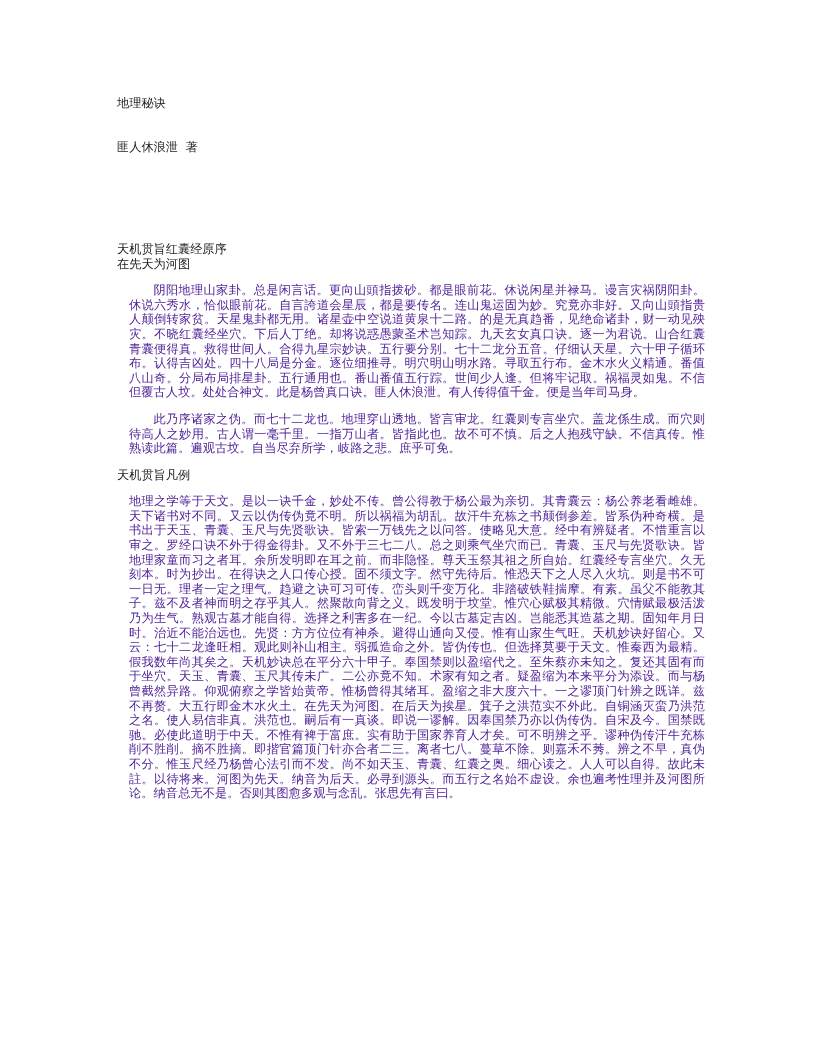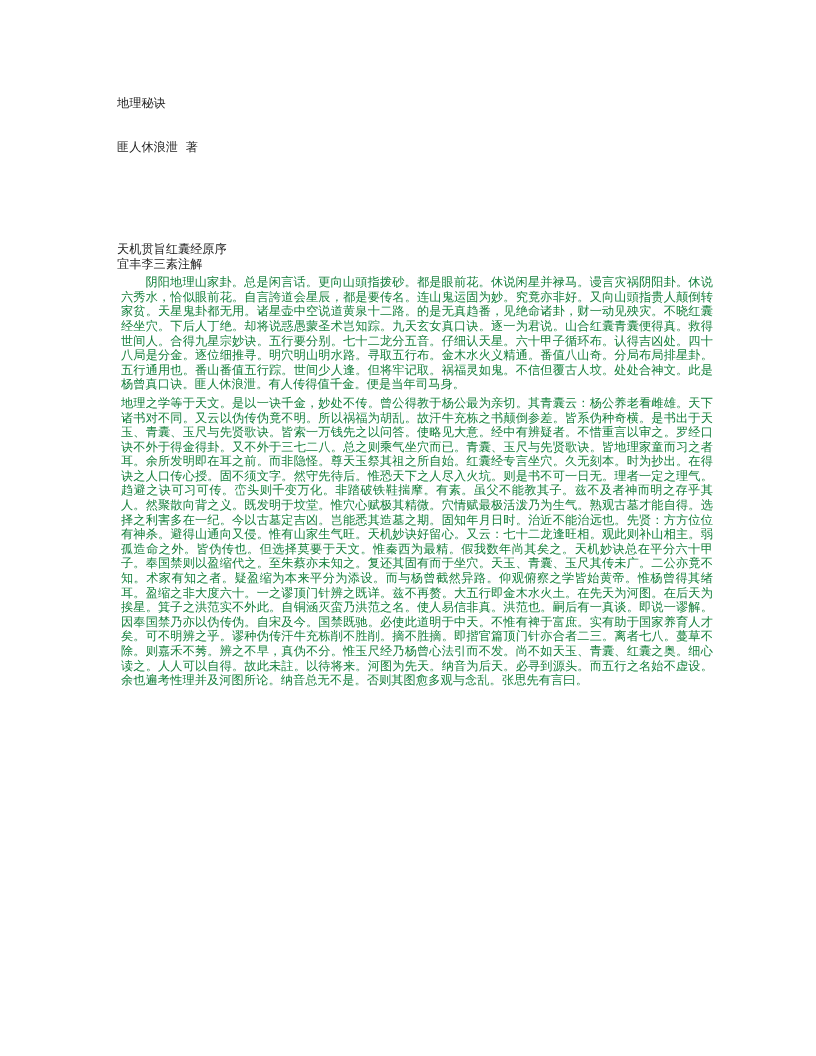--- a/index.html
+++ b/index.html
@@ -36,25 +36,25 @@
     color: #1c1c1c;
     white-space: pre;
   }
   .gap-md { height: 29.2px; }
   .gap-lg { height: 43.8px; }
 
   .para {
     font-size: 12.2px;
     line-height: 14.6px;
     letter-spacing: 0.1px;
-    color: #15803d;
+    color: #4c1d95;
     text-align: justify;
     text-justify: inter-character;
     word-break: break-all;
-    margin: 4px;
+    margin: 12px;
   }
   .para.indent {
     text-indent: 24.4px;
   }
 
   .heading {
     font-size: 12.2px;
     line-height: 14.6px;
     color: #1c1c1c;
     margin: 0;
@@ -73,21 +73,23 @@
     <div class="gap-md"></div>
 
     <div class="title-line">匪人休浪泄  著</div>
 
     <div class="gap-lg"></div>
 
 
     <div class="gap-lg"></div>
 
     <div class="heading">天机贯旨红囊经原序</div>
-    <div class="heading">宜丰李三素注解</div>
+    <div class="heading">在先天为河图</div>
 
     <p class="para indent">阴阳地理山家卦。总是闲言话。更向山頭指拨砂。都是眼前花。休说闲星并禄马。谩言灾祸阴阳卦。休说六秀水，恰似眼前花。自言誇道会星辰，都是要传名。连山鬼运固为妙。究竟亦非好。又向山頭指贵人颠倒转家贫。天星鬼卦都无用。诸星壶中空说道黄泉十二路。的是无真趋番，见绝命诸卦，财一动见殃灾。不晓红囊经坐穴。下后人丁绝。却将说惑愚蒙圣术岂知踪。九天玄女真口诀。逐一为君说。山合红囊青囊便得真。救得世间人。合得九星宗妙诀。五行要分别。七十二龙分五音。仔细认天星。六十甲子循环布。认得吉凶处。四十八局是分金。逐位细推寻。明穴明山明水路。寻取五行布。金木水火义精通。番值八山奇。分局布局排星卦。五行通用也。番山番值五行踪。世间少人逢。但将牢记取。祸福灵如鬼。不信但覆古人坟。处处合神文。此是杨曾真口诀。匪人休浪泄。有人传得值千金。便是当年司马身。</p>
+    <p class="para indent">此乃序诸家之伪。而七十二龙也。地理穿山透地。皆言审龙。红囊则专言坐穴。盖龙係生成。而穴则待高人之妙用。古人谓一毫千里。一指万山者。皆指此也。故不可不慎。后之人抱残守缺。不信真传。惟熟读此篇。遍观古坟。自当尽弃所学，岐路之悲。庶乎可免。</p>
 
+    <div class="heading">天机贯旨凡例</div>
 
     <p class="para">地理之学等于天文。是以一诀千金，妙处不传。曾公得教于杨公最为亲切。其青囊云：杨公养老看雌雄。天下诸书对不同。又云以伪传伪竟不明。所以祸福为胡乱。故汗牛充栋之书颠倒参差。皆系伪种奇横。是书出于天玉、青囊、玉尺与先贤歌诀。皆索一万钱先之以问答。使略见大意。经中有辨疑者。不惜重言以审之。罗经口诀不外于得金得卦。又不外于三七二八。总之则乘气坐穴而已。青囊、玉尺与先贤歌诀。皆地理家童而习之者耳。余所发明即在耳之前。而非隐怪。尊天玉祭其祖之所自始。红囊经专言坐穴。久无刻本。时为抄出。在得诀之人口传心授。固不须文字。然守先待后。惟恐天下之人尽入火坑。则是书不可一日无。理者一定之理气。趋避之诀可习可传。峦头则千变万化。非踏破铁鞋揣摩。有素。虽父不能教其子。兹不及者神而明之存乎其人。然聚散向背之义。既发明于坟堂。惟穴心赋极其精微。穴情赋最极活泼乃为生气。熟观古墓才能自得。选择之利害多在一纪。今以古墓定吉凶。岂能悉其造墓之期。固知年月日时。治近不能治远也。先贤：方方位位有神杀。避得山通向又侵。惟有山家生气旺。天机妙诀好留心。又云：七十二龙逢旺相。观此则补山相主。弱孤造命之外。皆伪传也。但选择莫要于天文。惟秦西为最精。假我数年尚其矣之。天机妙诀总在平分六十甲子。奉国禁则以盈缩代之。至朱蔡亦未知之。复还其固有而于坐穴。天玉、青囊、玉尺其传未广。二公亦竟不知。术家有知之者。疑盈缩为本来平分为添设。而与杨曾截然异路。仰观俯察之学皆始黄帝。惟杨曾得其绪耳。盈缩之非大度六十。一之谬顶门针辨之既详。兹不再赘。大五行即金木水火土。在先天为河图。在后天为挨星。箕子之洪范实不外此。自铜涵灭蛮乃洪范之名。使人易信非真。洪范也。嗣后有一真谈。即说一谬解。因奉国禁乃亦以伪传伪。自宋及今。国禁既驰。必使此道明于中天。不惟有裨于富庶。实有助于国家养育人才矣。可不明辨之乎。谬种伪传汗牛充栋削不胜削。摘不胜摘。即揩官篇顶门针亦合者二三。离者七八。蔓草不除。则嘉禾不莠。辨之不早，真伪不分。惟玉尺经乃杨曾心法引而不发。尚不如天玉、青囊、红囊之奥。细心读之。人人可以自得。故此未註。以待将来。河图为先天。纳音为后天。必寻到源头。而五行之名始不虚设。余也遍考性理并及河图所论。纳音总无不是。否则其图愈多观与念乱。张思先有言曰。</p>
 
   </div>
 </div>
 
 </body></html>

